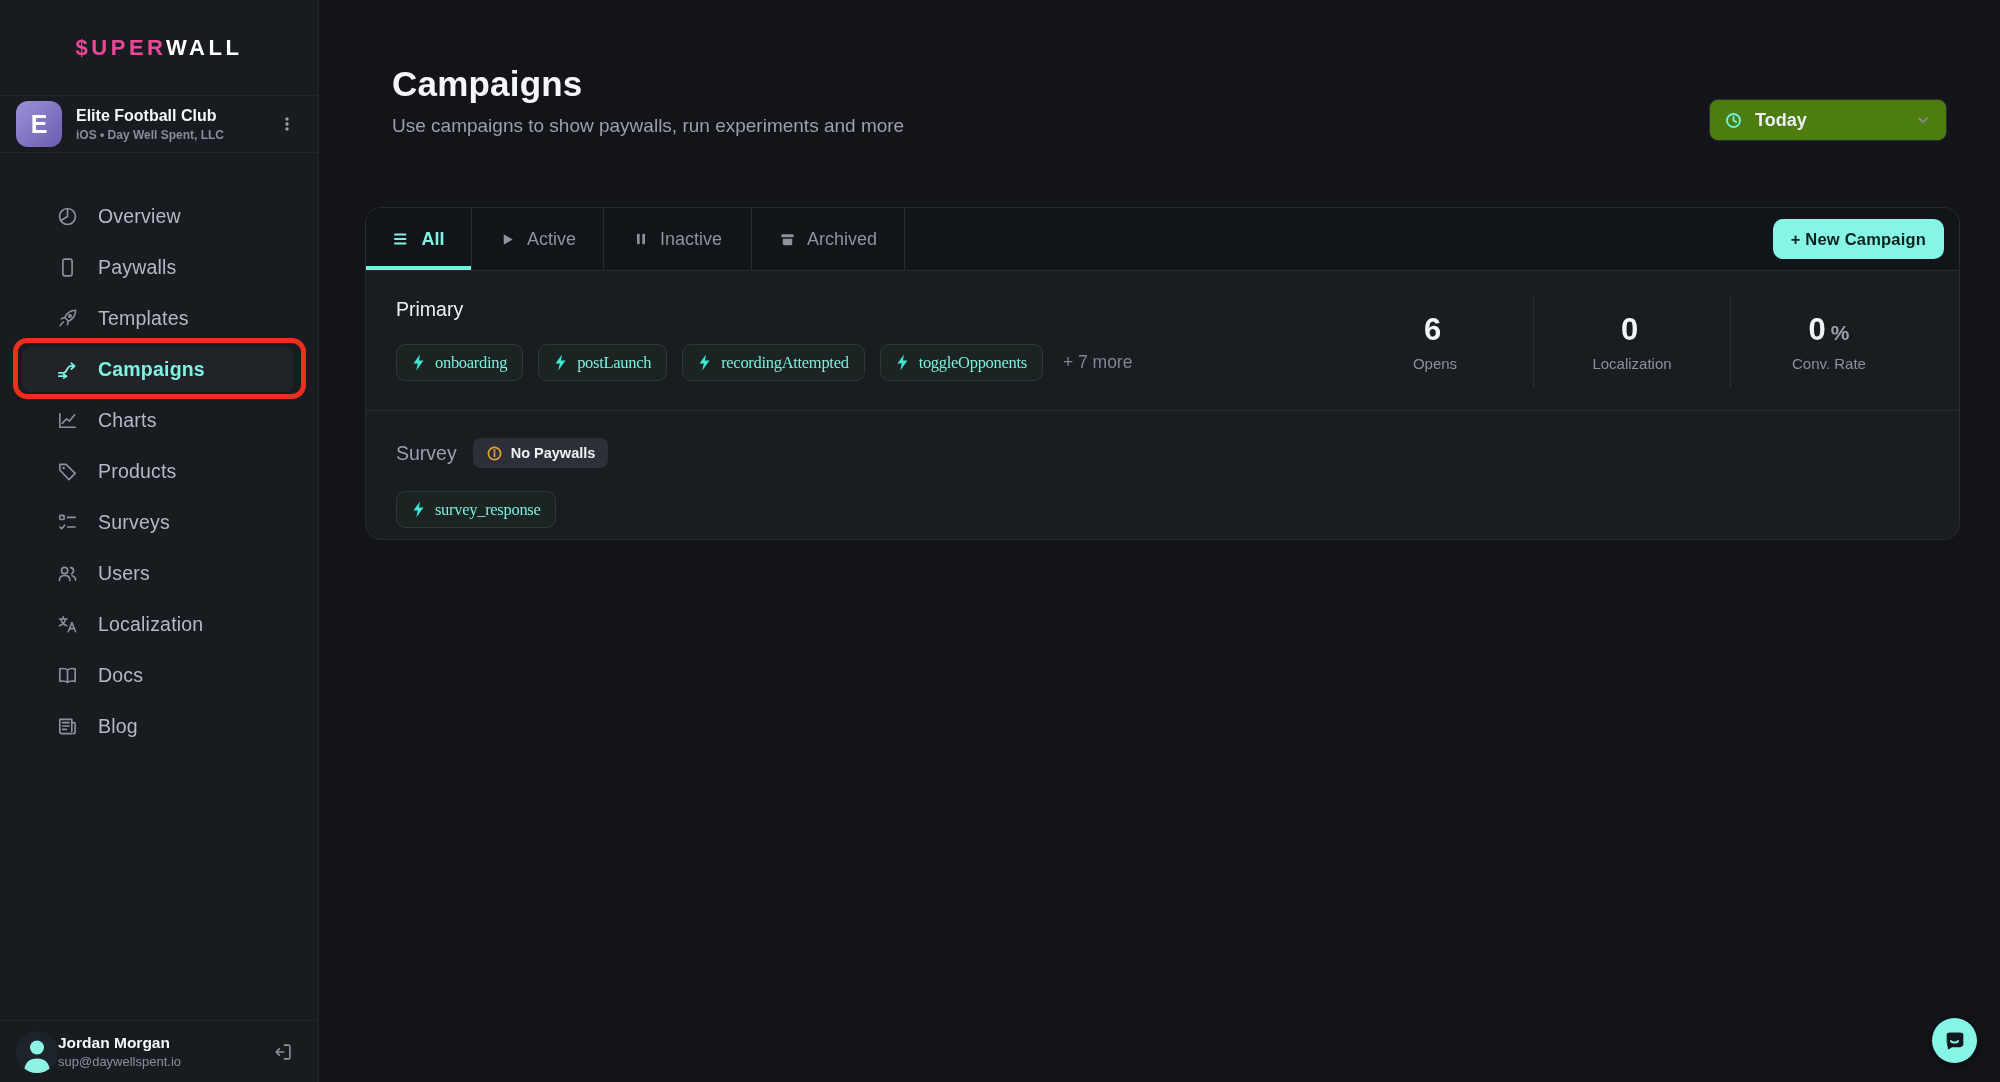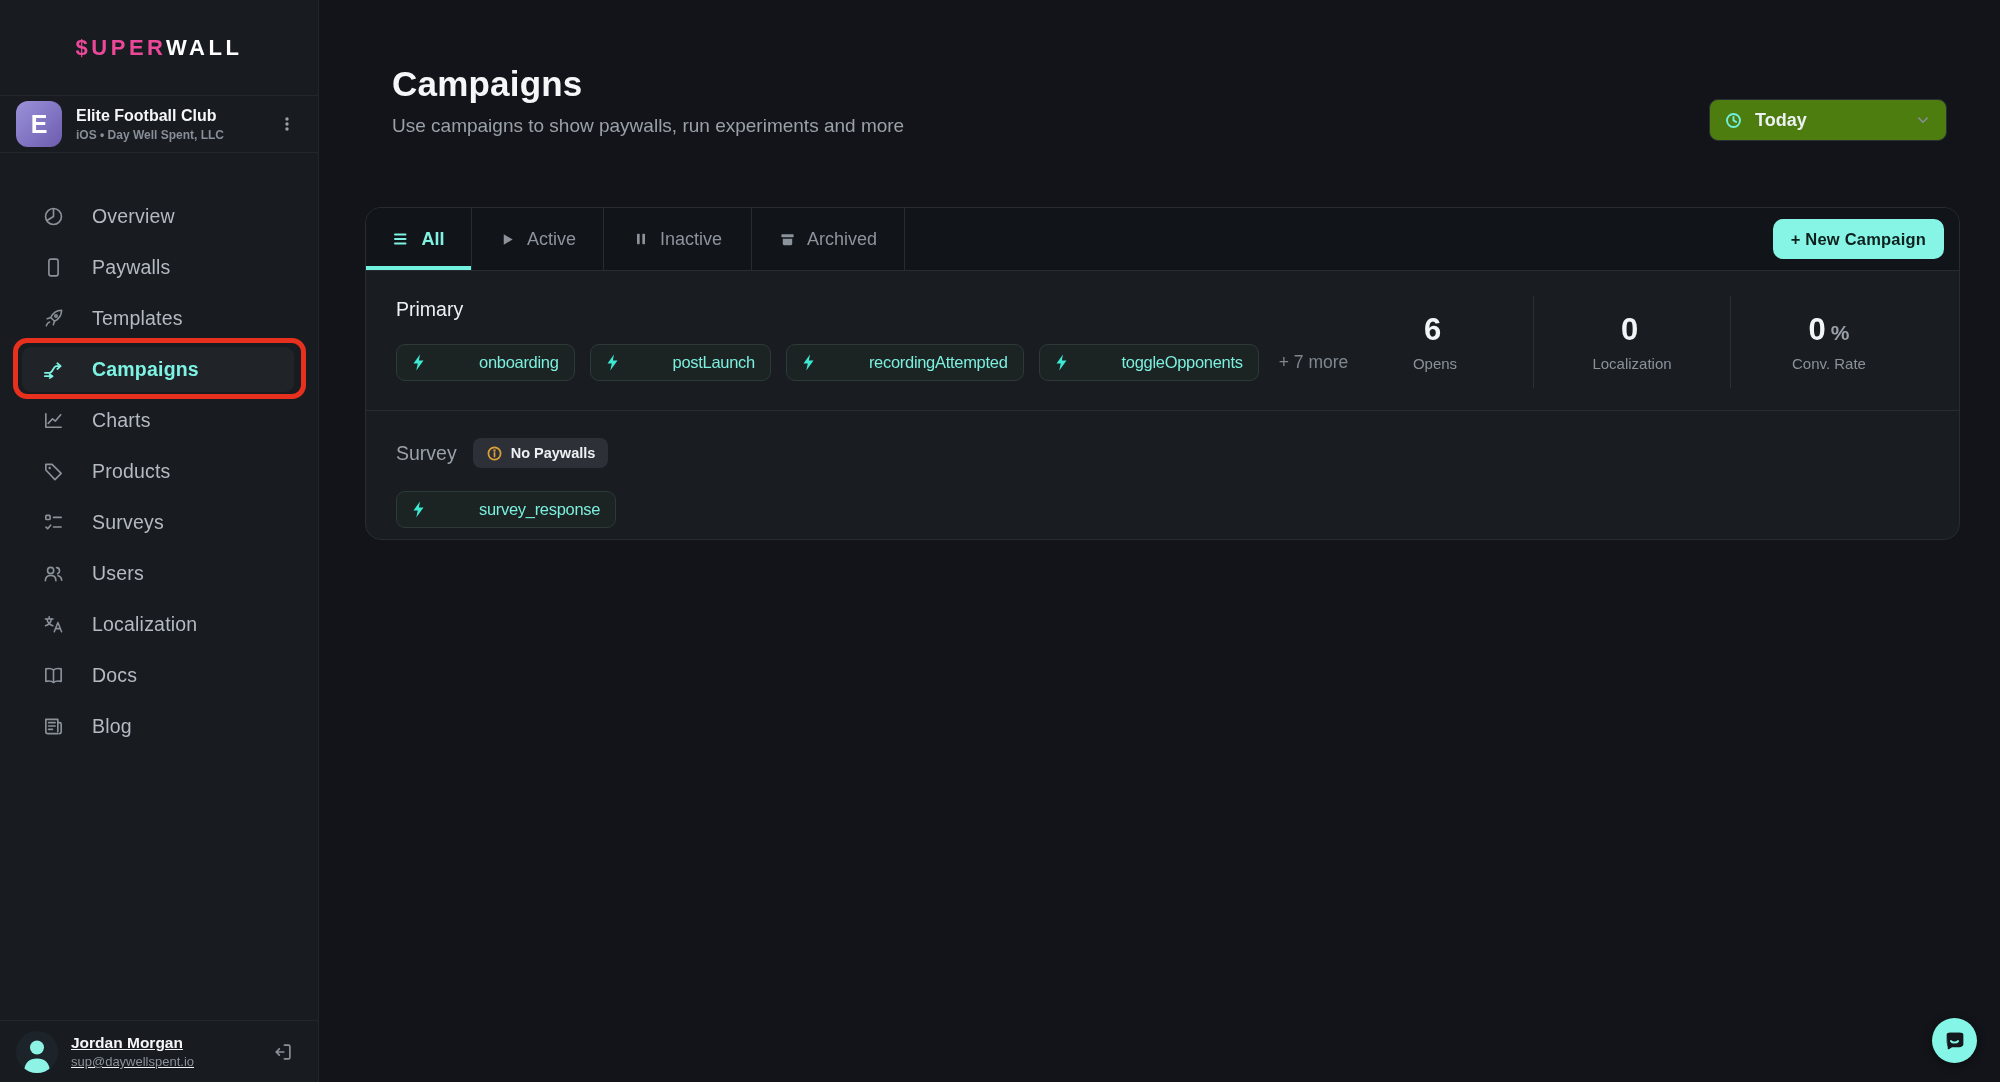--- a/index.html
+++ b/index.html
@@ -29,36 +29,36 @@
     background:linear-gradient(135deg,#9a92da 0%,#6d5cae 100%);
     display:flex; align-items:center; justify-content:center;
     color:#fff; font-size:25px; font-weight:700; }
   .ws-text { display:flex; flex-direction:column; gap:3px; min-width:0; }
   .ws-name { font-size:16px; font-weight:700; color:#f4f6f8; white-space:nowrap; }
   .ws-meta { font-size:12px; font-weight:600; color:#878e97; white-space:nowrap; }
   .ws-kebab { position:absolute; right:18px; top:50%; transform:translateY(-50%);
     color:#9aa1a9; cursor:pointer; padding:4px; }
 
   .nav { padding-top:38px; display:flex; flex-direction:column; }
-  .nav-item { height:51px; display:flex; align-items:center; gap:27px;
-    padding-left:42px; cursor:pointer; color:#b4bac2; position:relative; }
+  .nav-item { height:51px; display:flex; align-items:center; gap:19px;
+    padding-left:56px; cursor:pointer; color:#b4bac2; position:relative; }
   .nav-item .nicon { color:#8c929a; width:23px; height:23px; flex:none; }
   .nav-label { font-size:19.5px; font-weight:500; letter-spacing:.2px; }
   .nav-item.active { color:#79f3e2; }
   .nav-item.active .nicon { color:#79f3e2; }
   .nav-item.active .nav-label { font-weight:600; }
   .nav-item.active::before { content:""; position:absolute; left:22px; right:24px;
     top:3px; bottom:3px; background:rgba(255,255,255,0.035); border-radius:9px; }
 
   .annotation-box { position:absolute; left:13px; top:338px; width:293px; height:61px;
     border:5px solid #e7301d; border-radius:14px; z-index:60; pointer-events:none; }
 
   .sidebar-spacer { flex:1; }
   .user-row { height:62px; border-top:1px solid #23272d; display:flex;
-    align-items:center; gap:13px; padding:0 16px; position:relative;text-decoration:underline; }
+    align-items:center; padding:0 16px; position:relative; }
   .user-avatar { width:42px; height:42px; border-radius:50%; flex:none;
     background:#1d2429; display:flex; align-items:flex-end; justify-content:center;
     overflow:hidden; }
   .user-text { display:flex; flex-direction:column; gap:2px; }
   .user-name { font-size:15.5px; font-weight:700; color:#f4f6f8; }
   .user-email { font-size:13px; font-weight:500; color:#8a9199; }
   .logout-btn { position:absolute; right:20px; top:50%; transform:translateY(-50%);
     color:#8a9199; cursor:pointer; padding:4px; }
 
   
@@ -99,22 +99,22 @@
 
   .campaign-row { position:relative; padding:27px 30px 0 30px; height:139px; }
   .campaign-name { font-size:19.5px; font-weight:500; color:#eef1f4; }
   .campaign-name.dim { color:#99a0a8; }
   .row-head { display:flex; align-items:center; gap:16px; }
   .badges { display:flex; align-items:center; gap:15px; margin-top:23px; }
   .trigger-badge { height:37px; display:flex; align-items:center; gap:10px;
     padding:0 15px; background:#1b2423; border:1px solid #2d3a37; border-radius:9px;
     cursor:pointer; }
   .trigger-badge .bolt { color:#3de9d2; }
-  .trigger-label { font-family:Liberation Sans, sans-serif; font-size:16.5px;
-    color:#7cefdf; letter-spacing:-0.3px;margin-left:44px; }
+  .trigger-label { font-family:Liberation Serif, serif; font-size:16.5px;
+    color:#7cefdf; letter-spacing:-0.3px; }
   .more-label { font-size:17.5px; font-weight:500; color:#7f868e; margin-left:5px; }
 
   .stats { position:absolute; right:32px; top:25px; display:flex; align-items:center; }
   .stat { width:196px; display:flex; flex-direction:column; align-items:center; }
   .stat-value-wrap { display:flex; align-items:baseline; gap:5px; }
   .stat-value { font-size:31px; font-weight:700; color:#f2f5f7; }
   .stat-suffix { font-size:21px; font-weight:600; color:#99a0a8; }
   .stat-label { margin-top:7px; font-size:15px; font-weight:500; color:#8a9199; }
   .stat-divider { width:1px; height:92px; background:#2a2f36; }
 

